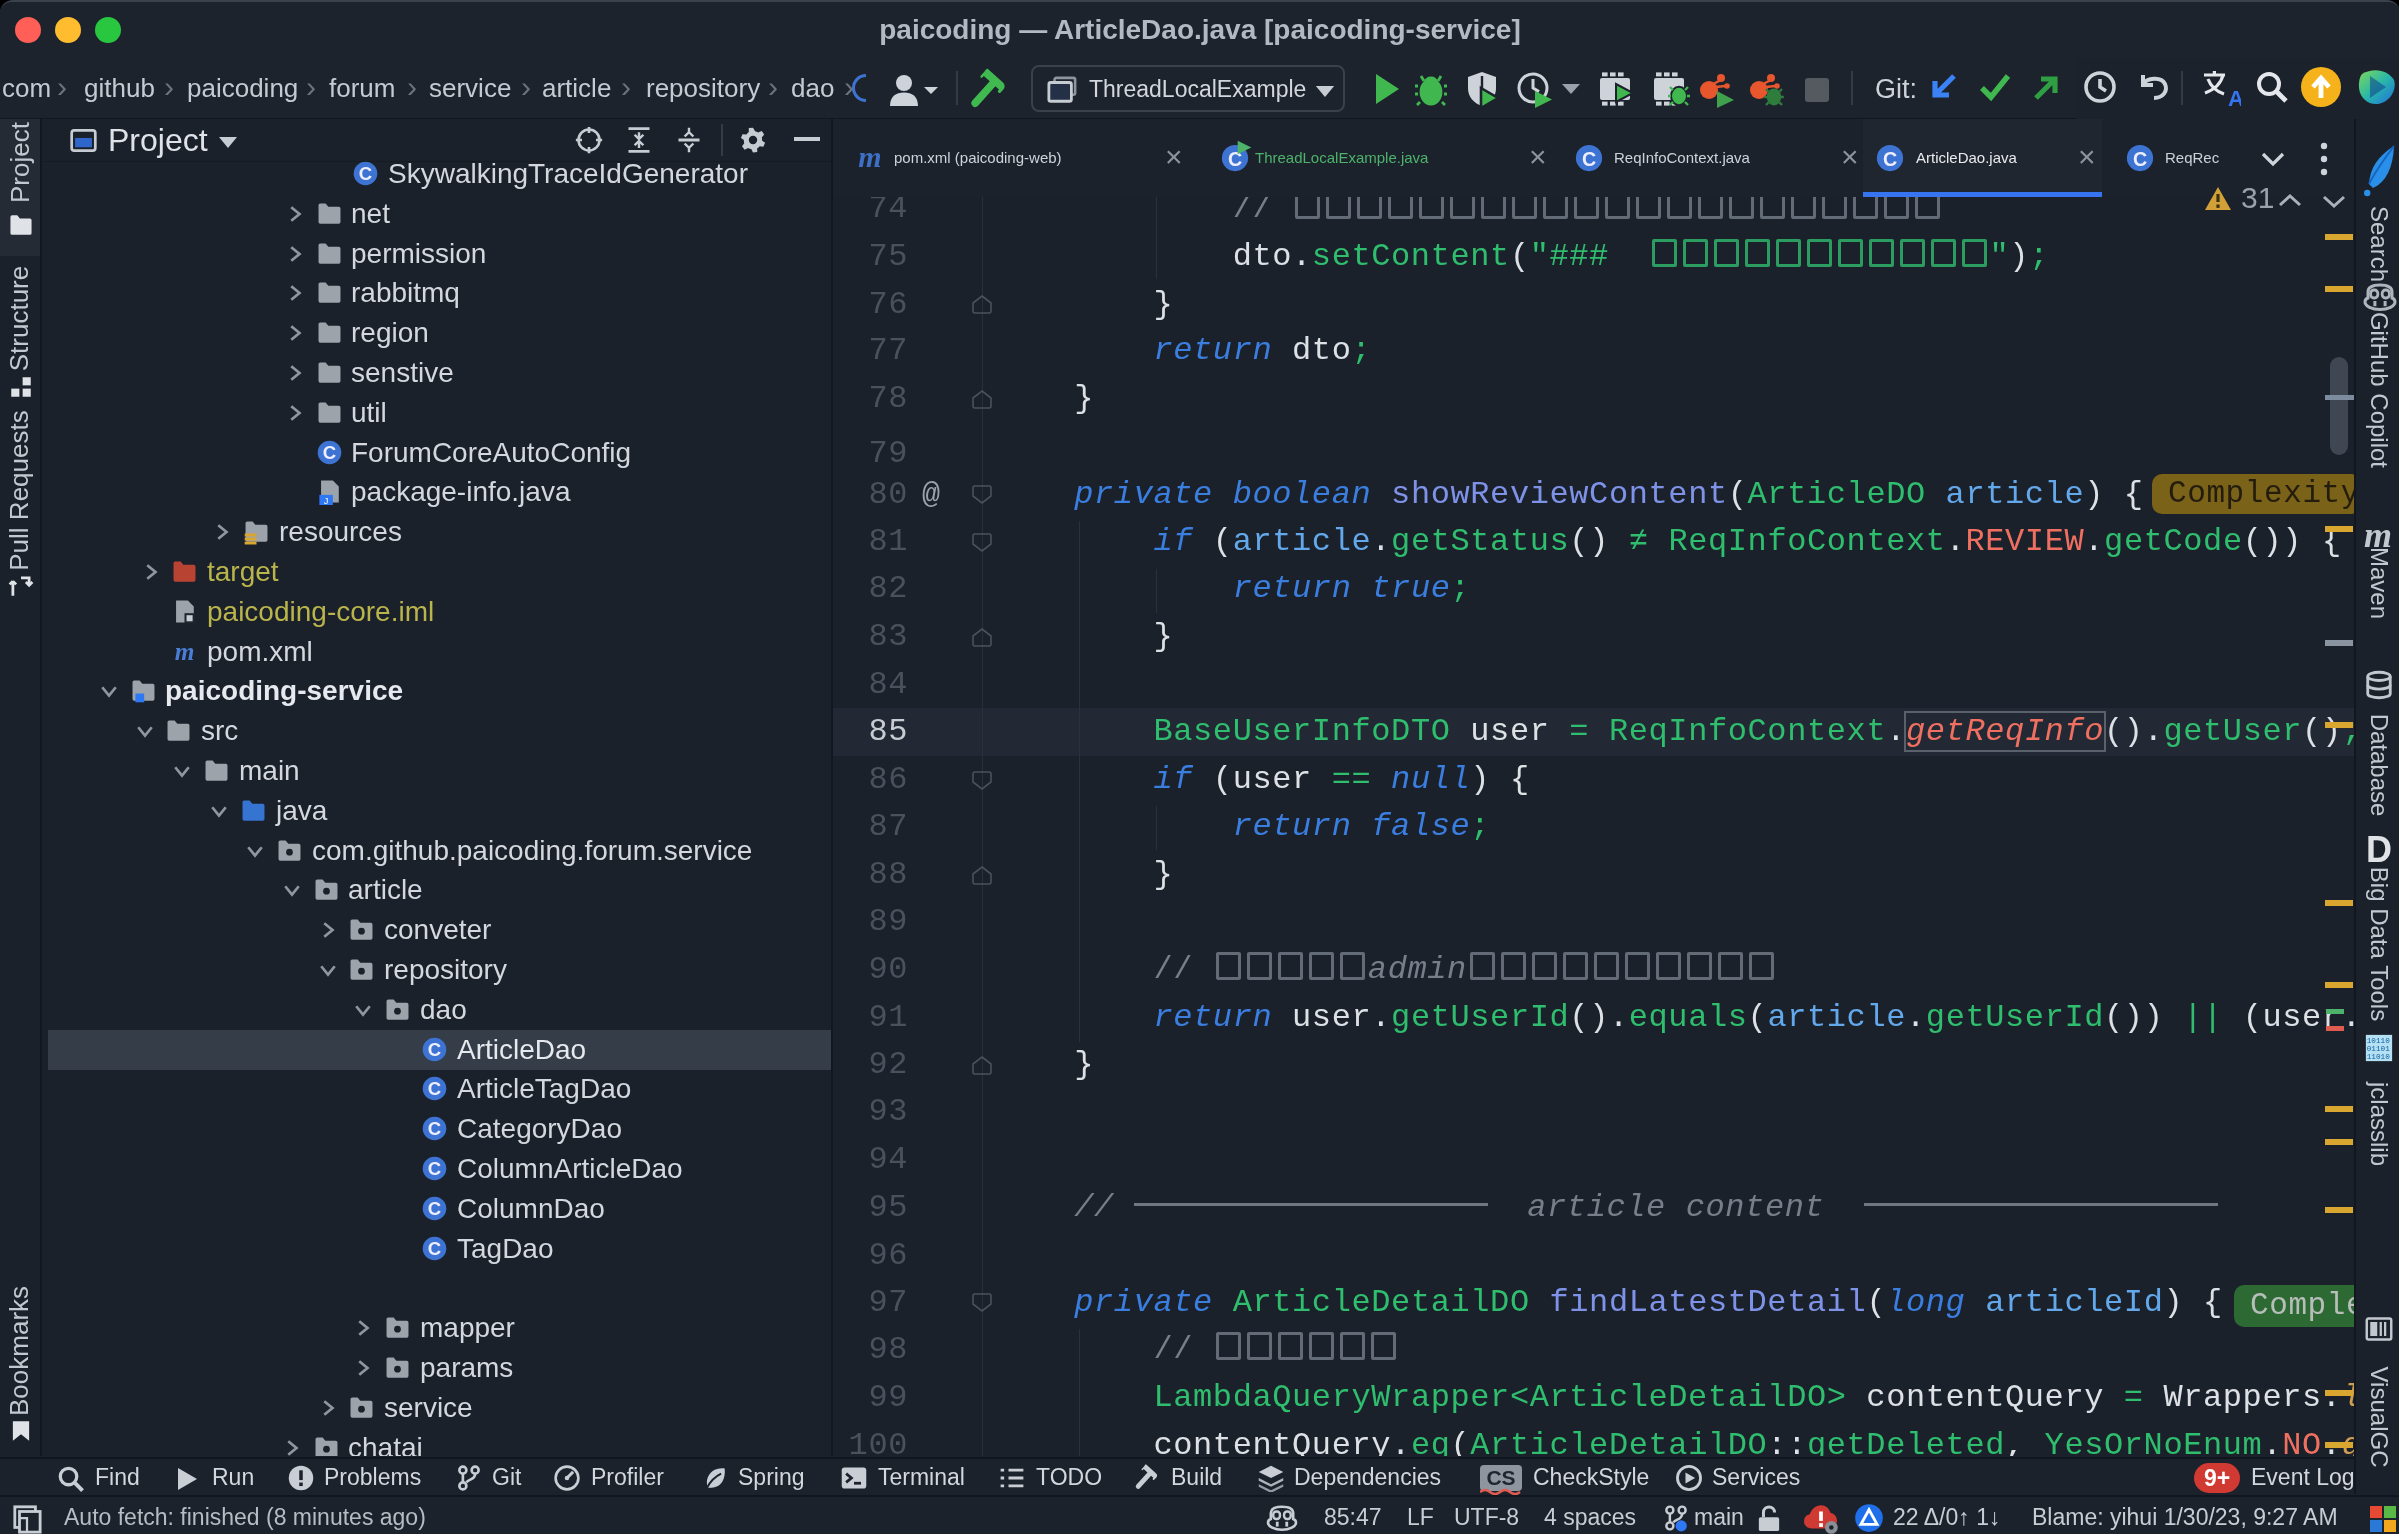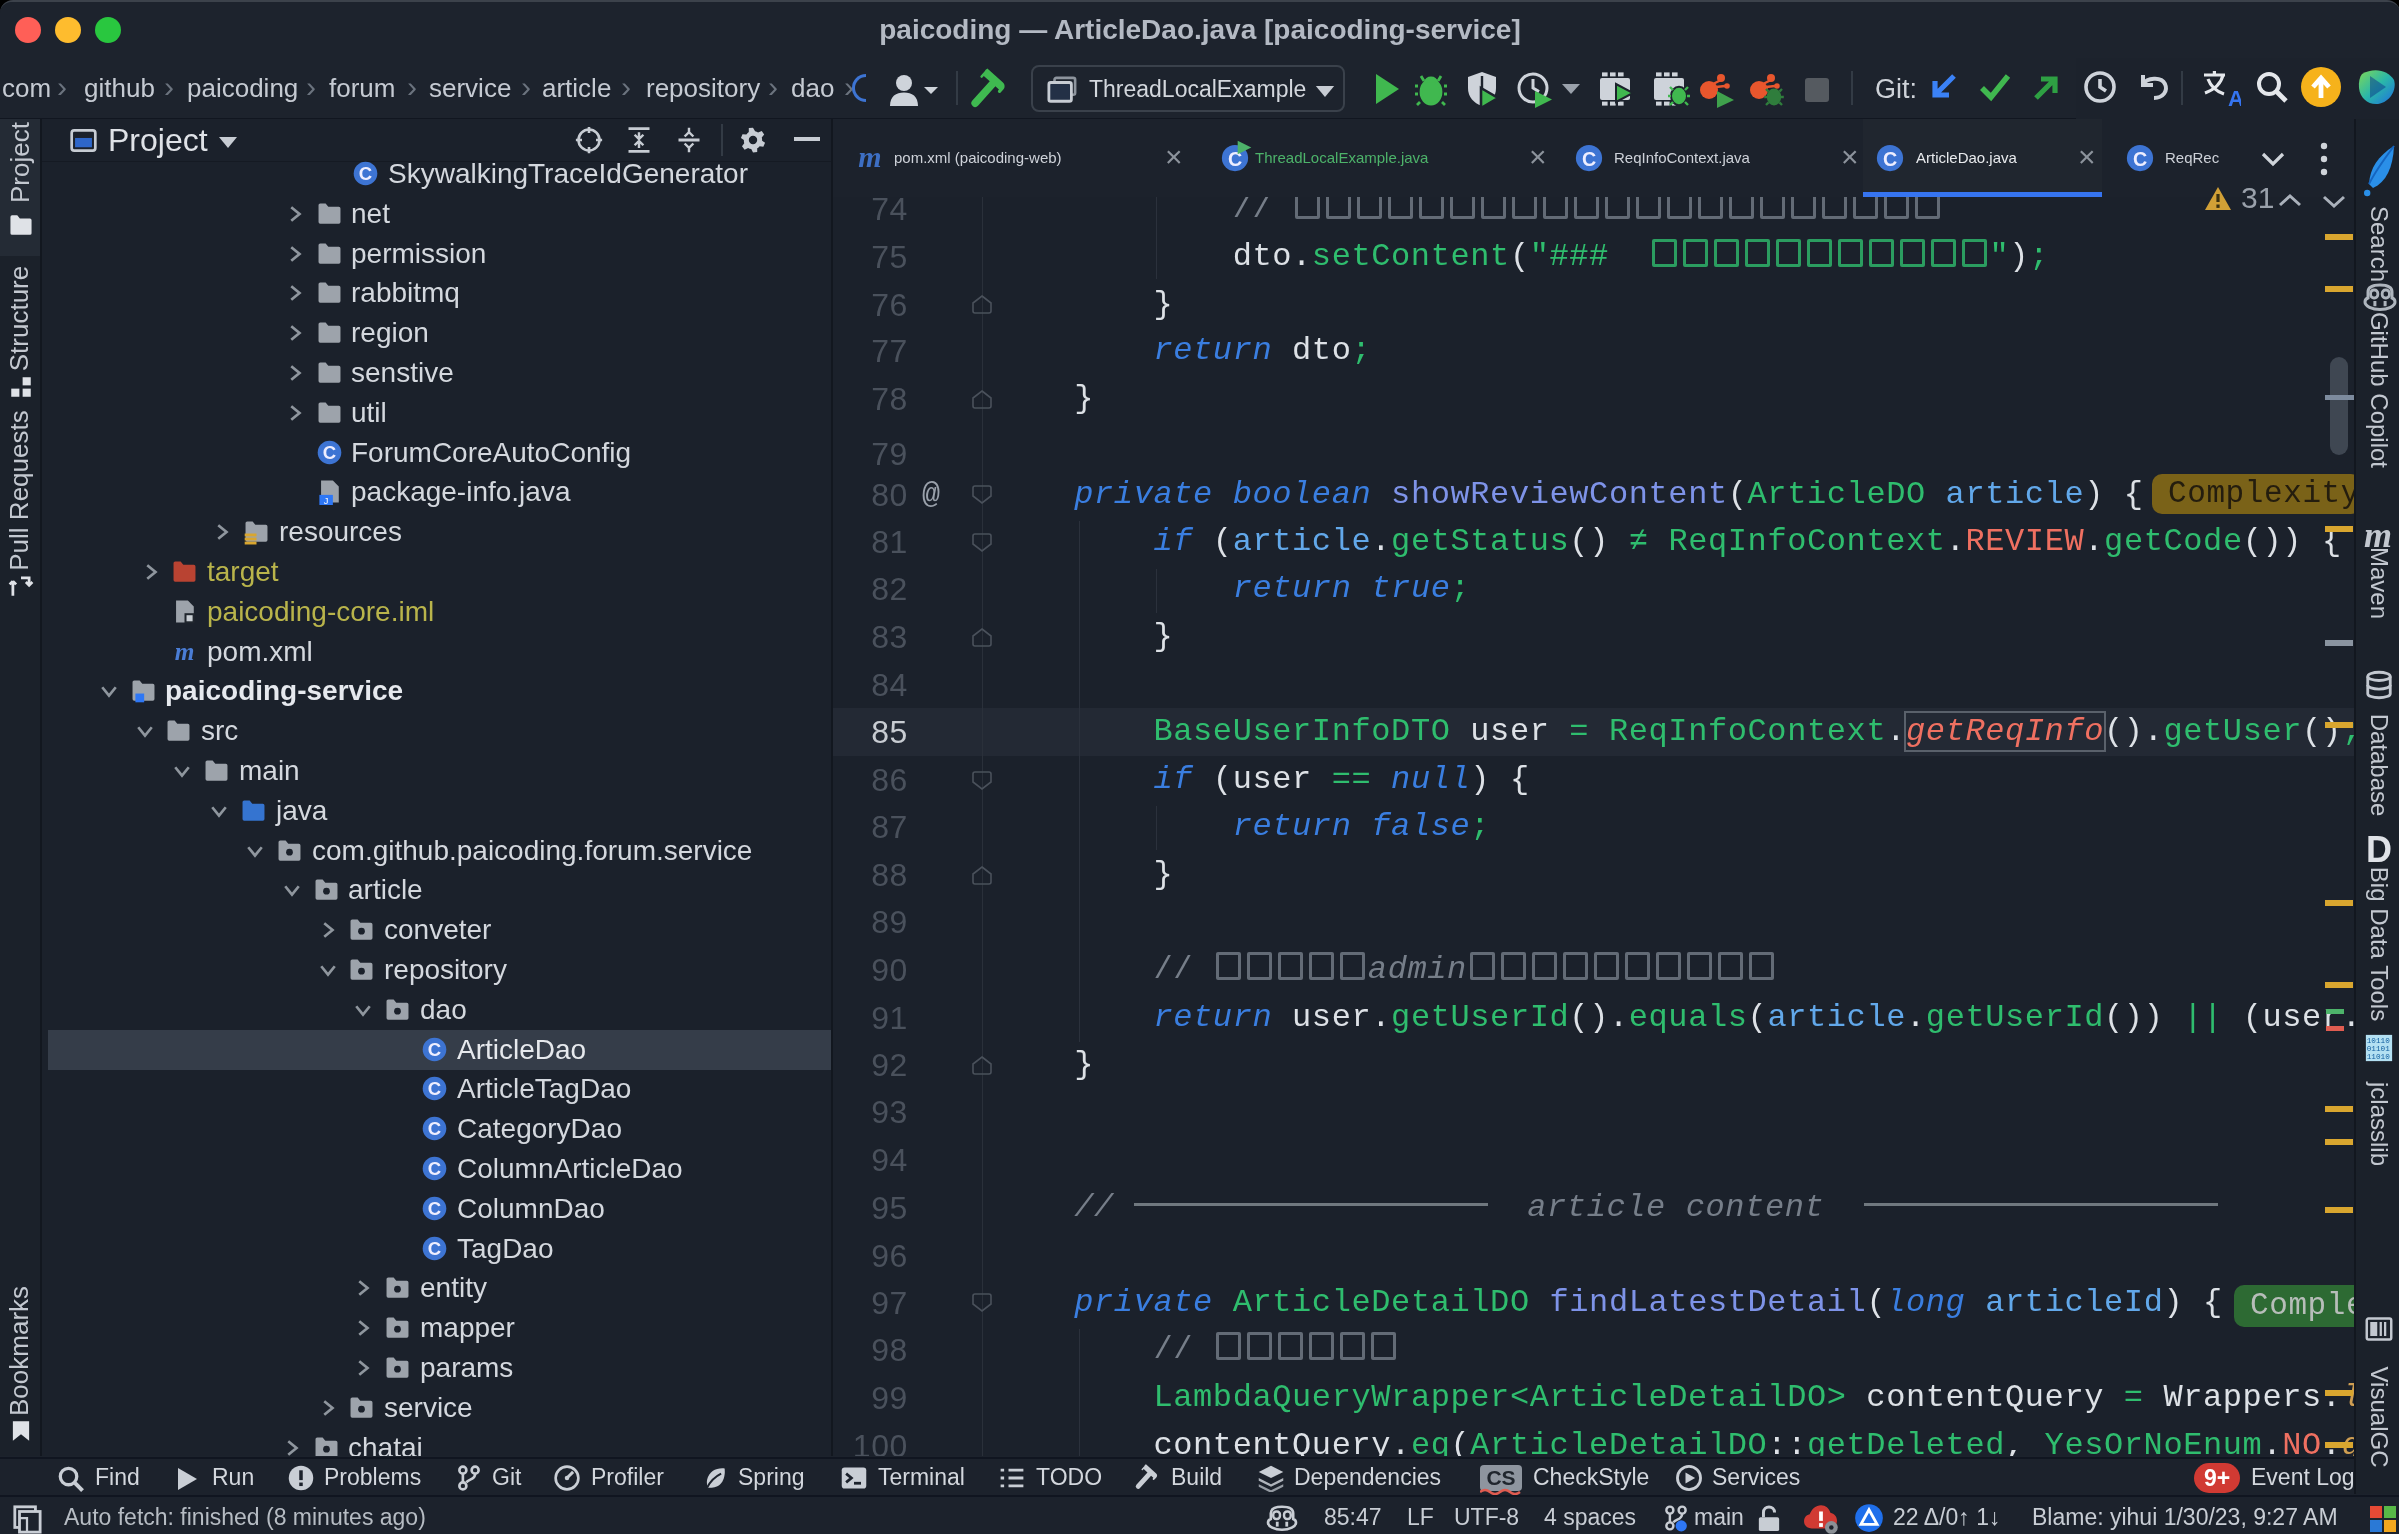--- a/index.html
+++ b/index.html
@@ -27,21 +27,21 @@
 .trow { position:absolute; left:6px; width:790px; height:40px; line-height:40px; white-space:nowrap; }
 .ticon { position:absolute; top:6px; }
 .tlabel { position:absolute; top:0; }
 .selrow { position:absolute; left:0; top:0; width:790px; height:40px; background:#353d49; }
 #editor { position:absolute; left:832px; top:0; width:1522px; height:1337px; background:#1b212b; overflow:hidden; }
 #tabbar { position:absolute; left:0; top:0; width:1522px; height:78px; background:#1c222c; }
 .tab { position:absolute; top:0; height:78px; line-height:78px; font-size:15px; color:#ced2d9; white-space:nowrap; }
 .tabx { position:absolute; top:0; height:78px; line-height:76px; font-size:30px; color:#8c939c; }
 #code { position:absolute; left:0; top:66px; width:1522px; height:1272px; font-family:"Liberation Mono", monospace; font-size:32px; letter-spacing:0.6px; }
 .cl { position:absolute; height:48px; line-height:48px; white-space:pre; color:#dde1e6; }
-.ln { position:absolute; left:0; width:76px; text-align:right; height:48px; line-height:48px; font-family:Liberation Sans, sans-serif; font-size:32px; }
+.ln { position:absolute; left:0; width:76px; text-align:right; height:48px; line-height:48px; font-family:Liberation Mono, monospace; font-size:32px; }
 .kw { color:#3a7ee0; font-style:italic; }
 .cls { color:#2fbd6e; }
 .mtd { color:#2fbd6e;text-align:right; }
 .dcl { color:#7e93e8; }
 .prm { color:#62a8ea; }
 .cor { color:#ef7061; }
 .corbox { outline:2px solid #5a616b; }
 .gold { color:#cf9e52; font-style:italic; }
 .grn { color:#2fbd6e; }
 .cmt { color:#767e89; }
@@ -512,29 +512,20 @@
             <svg class="ticon" style="left:373px" width="27" height="27" viewBox="0 0 27 27">
               <use href="#i-class"></use>
             </svg>
             <span class="tlabel" style="left:409px;">ColumnDao</span>
           </div>
 <div class="trow" style="top:1068px">
             <svg class="ticon" style="left:373px" width="27" height="27" viewBox="0 0 27 27">
               <use href="#i-class"></use>
             </svg>
             <span class="tlabel" style="left:409px;">TagDao</span>
-          </div>
-<div class="trow" style="top:1107px">
-            <svg class="ticon" style="left:303px;top:8px" width="24" height="24" viewBox="0 0 24 24">
-              <use href="#i-chevR"></use>
-            </svg>
-            <svg class="ticon" style="left:336px" width="27" height="27" viewBox="0 0 27 27">
-              <use href="#i-pkg"></use>
-            </svg>
-            <span class="tlabel" style="left:372px;">entity</span>
           </div>
 <div class="trow" style="top:1147px">
             <svg class="ticon" style="left:303px;top:8px" width="24" height="24" viewBox="0 0 24 24">
               <use href="#i-chevR"></use>
             </svg>
             <svg class="ticon" style="left:336px" width="27" height="27" viewBox="0 0 27 27">
               <use href="#i-pkg"></use>
             </svg>
             <span class="tlabel" style="left:372px;">mapper</span>
           </div>

